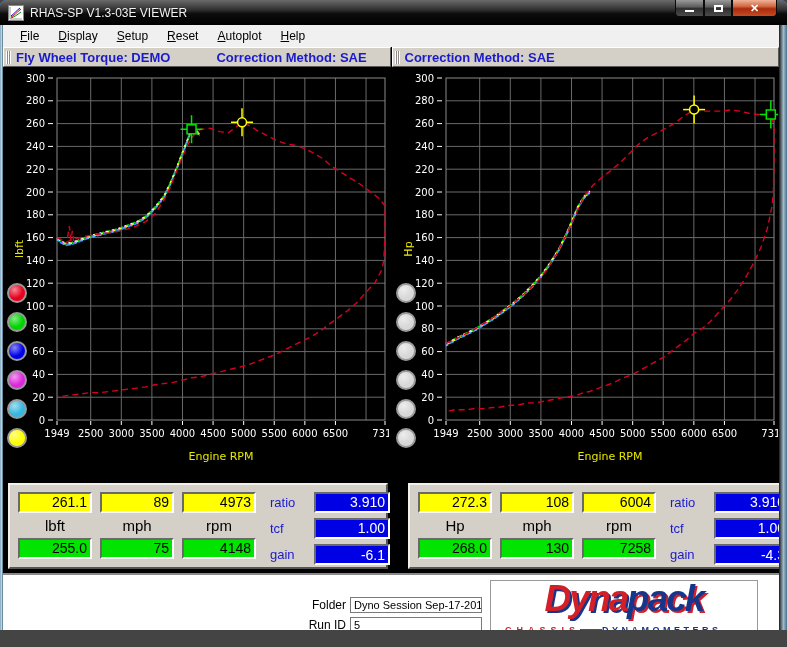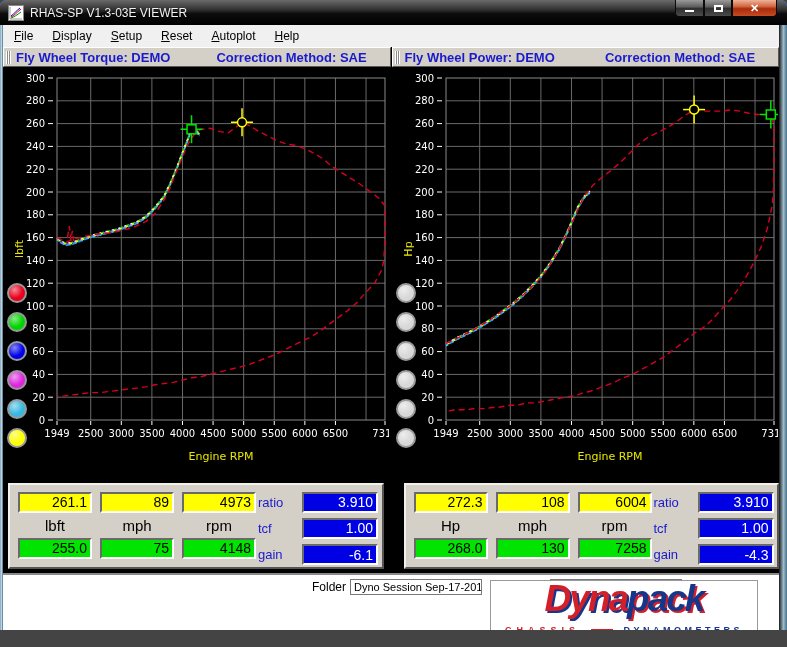--- a/index.html
+++ b/index.html
@@ -19,21 +19,21 @@
   .glyph-min{width:9px;border-bottom:2px solid #fff;height:8px;}
   .glyph-max{width:9px;height:7px;border:2px solid #fff;}
   .glyph-close{color:#fff;font-size:11px;font-weight:bold;line-height:1;}
   
   .body-row{display:flex;height:615px;}
   .edge-l{width:3px;background:linear-gradient(90deg,#7fa5bb,#c2d8e4 55%,#35607a);}
   .edge-r{width:8px;background:linear-gradient(90deg,#1b1b1b,#9fbccb 55%,#47718a);}
   .content{width:776px;background:#000;display:flex;flex-direction:column;}
   .bottom-strip{height:7px;background:linear-gradient(#b6cfde,#5d89a5 70%,#2d5267);border-top:1px solid #123;}
   
-  .menubar{height:22px;background:#f0f0f0;display:flex;align-items:center;padding-left:8px;gap:13px;flex:0 0 auto;}
+  .menubar{height:22px;background:#f0f0f0;display:flex;align-items:center;padding-left:14px;gap:13px;flex:0 0 auto;}
   .menu-item{font-size:12px;color:#000;padding:1px 3px;cursor:default;}
   
   .header-row{height:20px;display:flex;gap:1px;flex:0 0 auto;background:#000;}
   .panel-header{flex:1;background:#d4d0c8;border-top:1px solid #fff;border-left:1px solid #fff;
     border-bottom:1px solid #5a5a5a;border-right:1px solid #5a5a5a;display:flex;align-items:center;}
   .grip{width:5px;height:13px;margin:0 5px 0 2px;
     background:repeating-linear-gradient(90deg,#fff 0 1px,#8a8a8a 1px 2px);}
   .ph-title{font-size:13px;font-weight:bold;color:#1a1acc;width:52%;white-space:nowrap;}
   .ph-corr{font-size:13px;font-weight:bold;color:#1a1acc;white-space:nowrap;}
   
@@ -45,36 +45,36 @@
   .value-row{height:96px;display:flex;gap:20px;background:#000;padding:6px 0 4px 5px;flex:0 0 auto;}
   .value-panel{width:380px;height:86px;background:#d4d0c8;display:flex;padding:5px 0 0 8px;
     border-top:2px solid #f2f0ea;border-left:2px solid #f2f0ea;border-bottom:2px solid #555;border-right:2px solid #555;}
   .vp-left{display:grid;grid-template-columns:repeat(3,74px);grid-template-rows:24px 22px 24px;column-gap:8px;align-items:center;}
   .vbox{width:74px;height:21px;border:2px solid;border-color:#6a6a6a #fdfdfd #fdfdfd #6a6a6a;
     font-size:14px;display:flex;align-items:center;justify-content:flex-end;padding-right:3px;}
   .vbox.yellow{background:#ffff00;color:#000;}
   .vbox.green{background:#00e400;color:#000;}
   .vbox.blue{background:#0000e4;color:#fff;width:76px;}
   .unit-label{text-align:center;font-size:15px;color:#000;}
-  .vp-side{display:grid;grid-template-columns:44px 78px;grid-template-rows:repeat(3,1fr);margin-left:2px;align-items:center;row-gap:2px;}
+  .vp-side{display:grid;grid-template-columns:44px 78px;grid-template-rows:repeat(3,1fr);margin-left:14px;align-items:center;row-gap:2px;}
   .side-label{font-size:13px;color:#1a1acc;}
   
   .footer{height:68px;background:#fff;border-top:2px solid #8a8a8a;border-bottom:3px solid #000;position:relative;flex:1;}
-  .fields{position:absolute;left:283px;top:4px;display:flex;flex-direction:row;gap:4px;}
+  .fields{position:absolute;left:283px;top:22px;display:flex;flex-direction:column;gap:4px;}
   .frow{display:flex;align-items:center;}
   .flabel{width:60px;text-align:right;font-size:12px;color:#000;margin-right:4px;}
   .ffield{width:132px;height:16px;background:#fff;border:1px solid #7a7a7a;font-size:11px;
     padding:1px 3px;white-space:pre;color:#000;overflow:hidden;}
   .logo-box{position:absolute;left:487px;top:5px;width:268px;height:56px;background:#fff;
     border:1px solid #999;display:flex;flex-direction:column;align-items:center;justify-content:center;}
   .logo-line1{font-size:37px;font-weight:bold;font-style:italic;letter-spacing:-2px;line-height:0.95;
     font-family:Liberation Sans, sans-serif;}
   .logo-dyna{color:#d32028;text-shadow:2px 2px 0 #16368c;}
   .logo-pack{color:#16368c;text-shadow:2px 2px 0 #d32028;}
-  .logo-line2{display:flex;width:238px;justify-content:space-between;font-size:9px;font-weight:bold;margin-top:8px;}
+  .logo-line2{display:flex;width:238px;justify-content:flex-start;font-size:9px;font-weight:bold;margin-top:8px;}
   .logo-chassis{color:#d32028;letter-spacing:5px;}
   .logo-dash{width:22px;border-top:3px solid #d32028;margin-top:4px;}
   .logo-dyno{color:#16368c;letter-spacing:3.5px;}
 </style>
 </head>
 <body>
 
 <div class="window">
 
   <div class="titlebar">
@@ -115,21 +115,20 @@
       </div>
 
       <div class="header-row">
         <div class="panel-header">
           <div class="grip"></div>
           <span class="ph-title">Fly Wheel Torque: DEMO</span>
           <span class="ph-corr">Correction Method: SAE</span>
         </div>
         <div class="panel-header">
           <div class="grip"></div>
-          <span class="ph-title">Fly Wheel Power: DEMO</span>
           <span class="ph-corr">Correction Method: SAE</span>
         </div>
       </div>
 
       <div class="chart-row">
         <div class="chart-panel" id="chart0"><svg width="386" height="410">
               <g>
                 <line x1="87.71162096623763" y1="11" x2="87.71162096623763" y2="353" stroke="#6a6a6a" stroke-width="1"></line>
                 <line x1="118.30292855810484" y1="11" x2="118.30292855810484" y2="353" stroke="#6a6a6a" stroke-width="1"></line>
                 <line x1="148.89423614997202" y1="11" x2="148.89423614997202" y2="353" stroke="#6a6a6a" stroke-width="1"></line>

